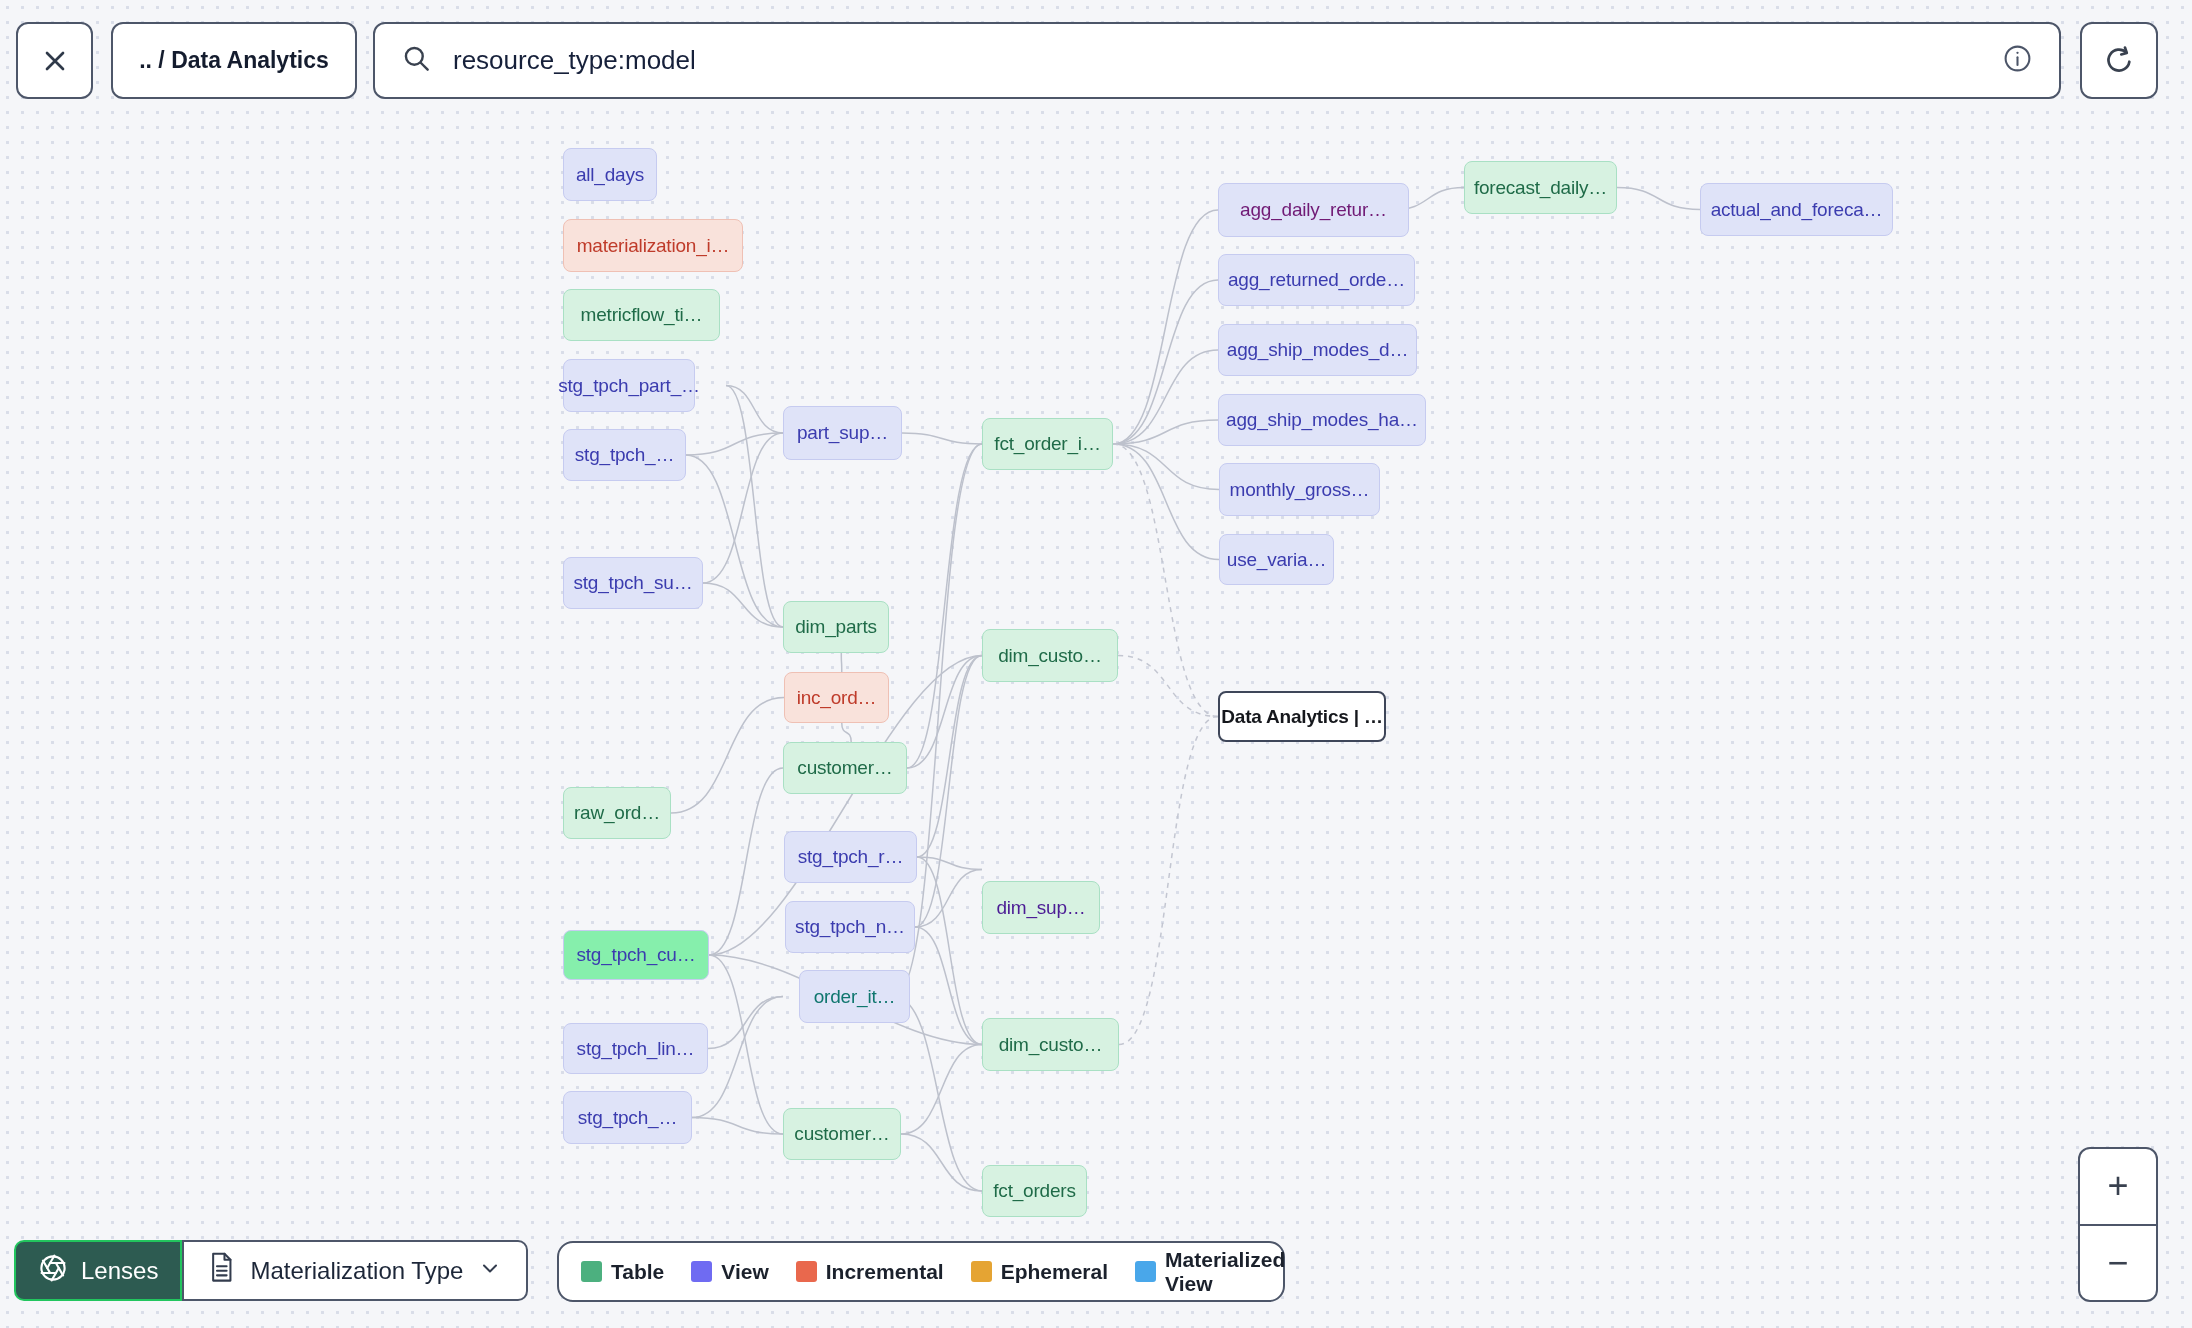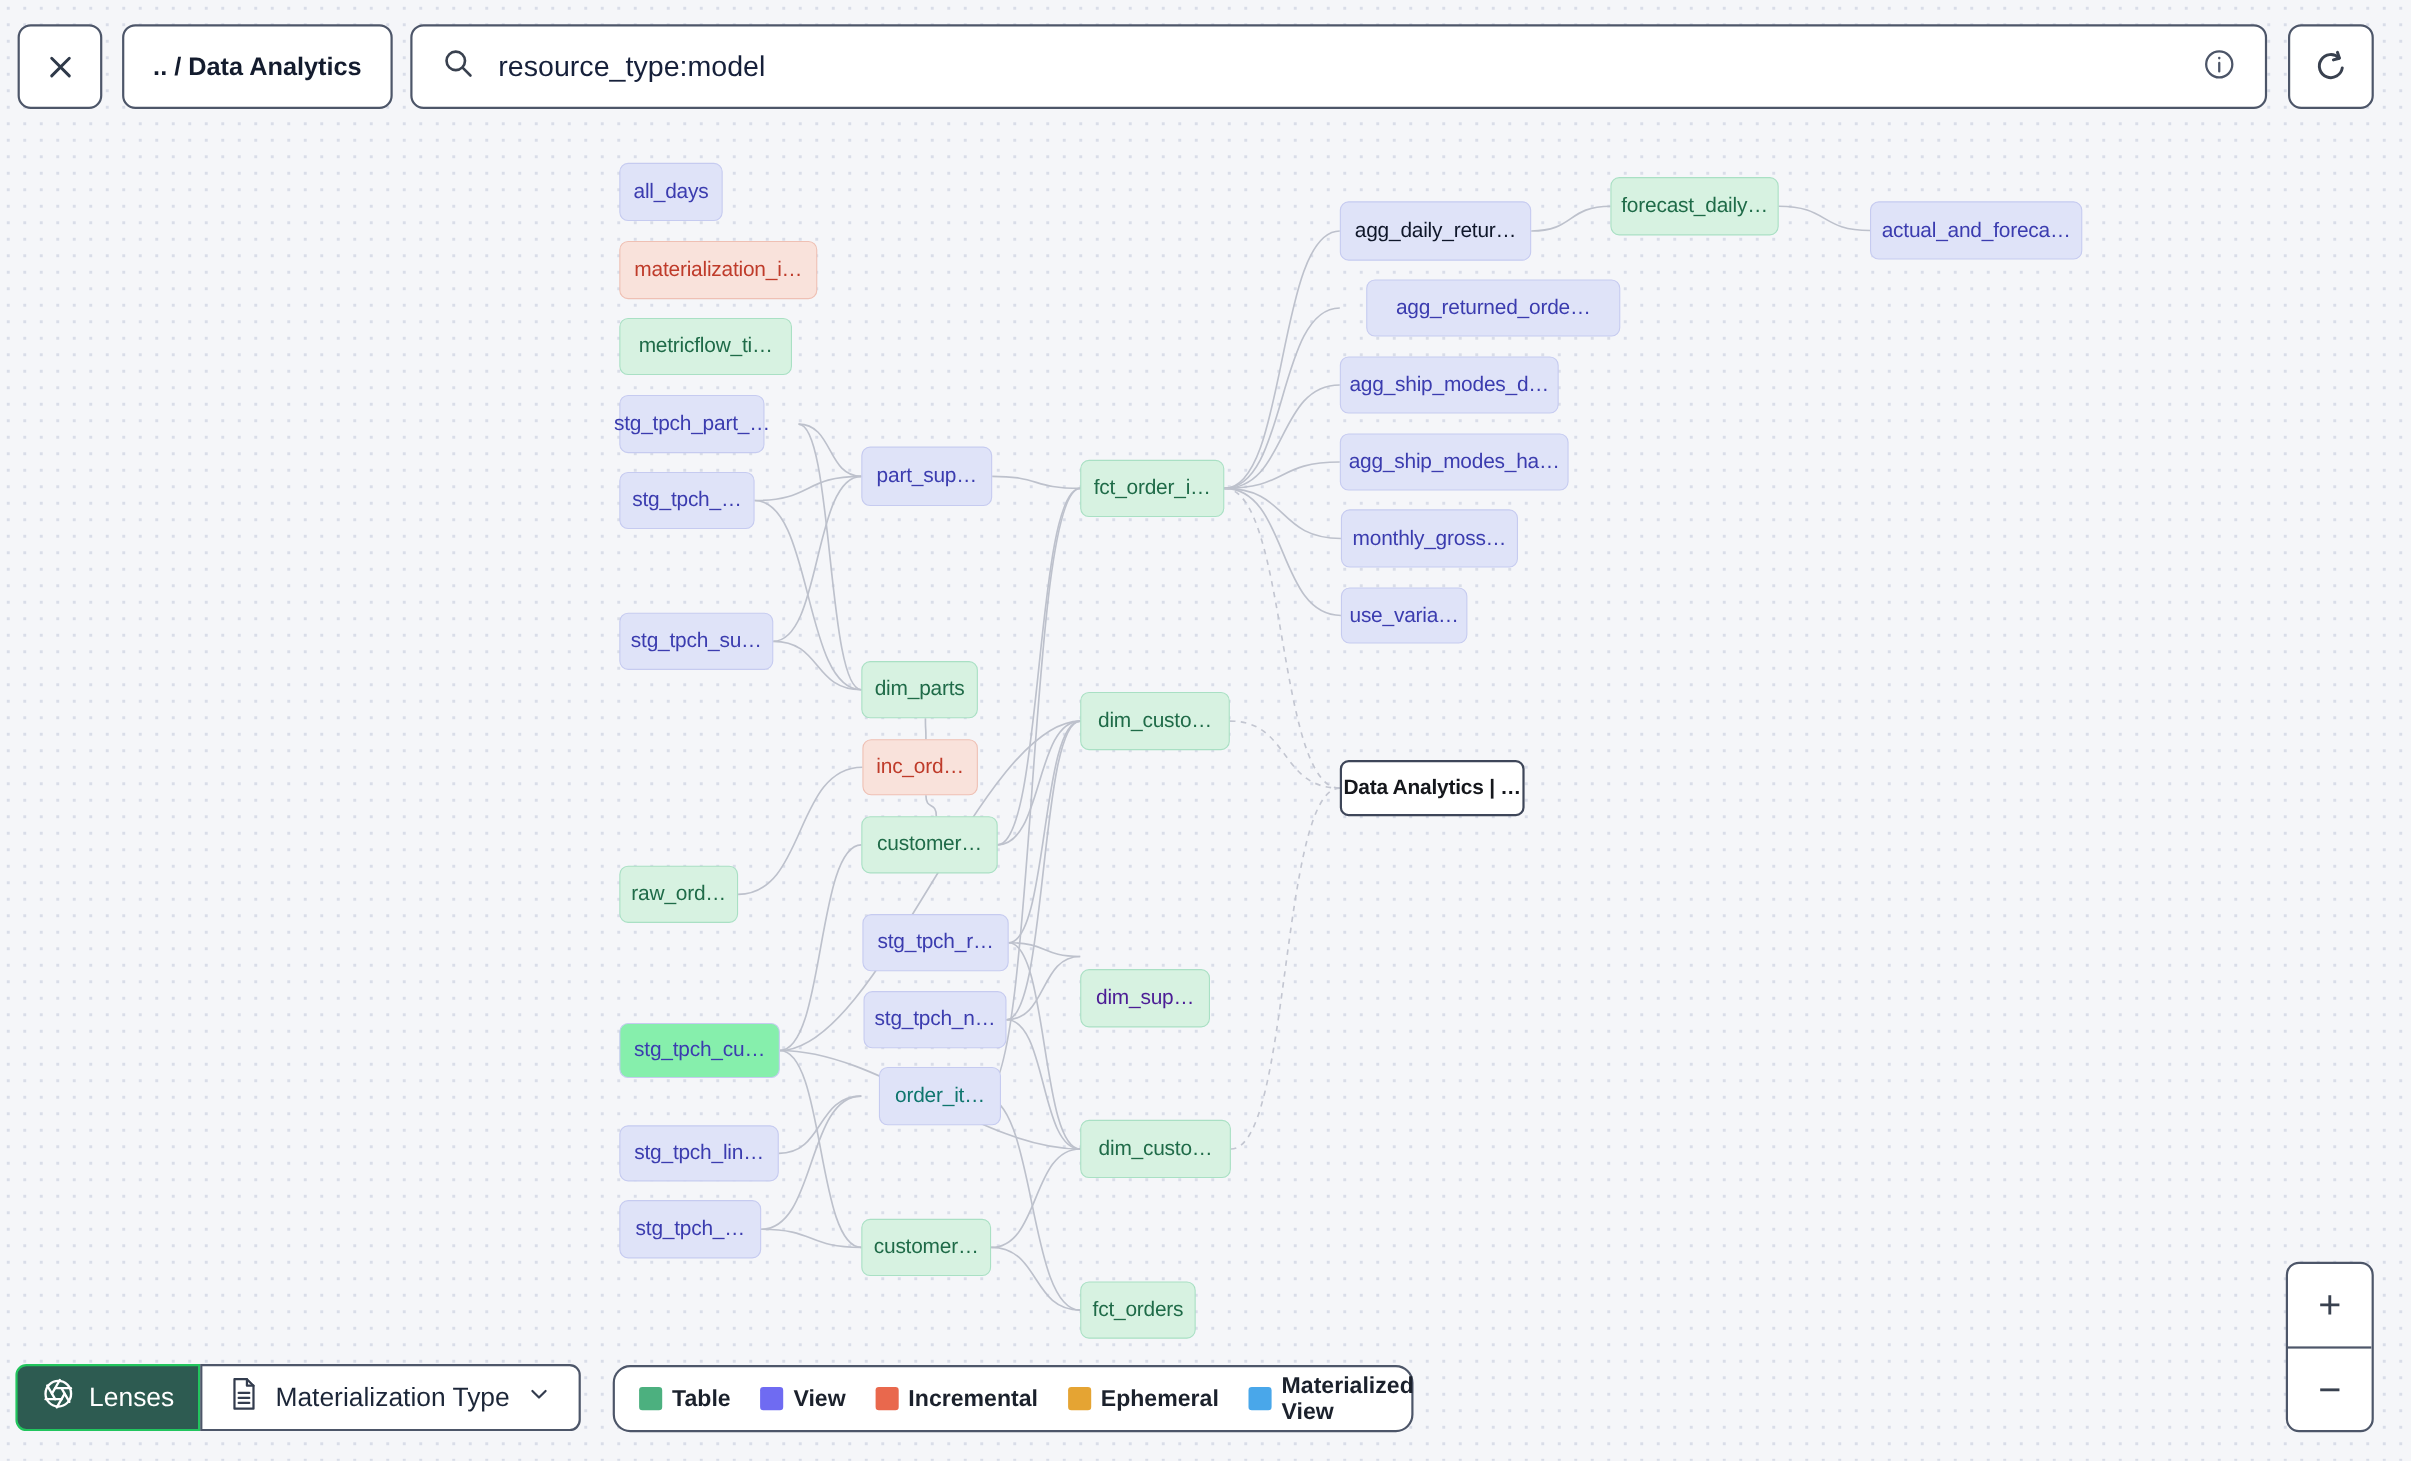--- a/index.html
+++ b/index.html
@@ -133,22 +133,22 @@
     <div class="node" style="left: 783px; top: 742px; width: 124px; height: 52px; background: rgb(215, 242, 225); border-color: rgb(169, 224, 196); color: rgb(31, 107, 72);">customer…</div>
     <div class="node" style="left: 784px; top: 831px; width: 133px; height: 52px; background: rgb(223, 227, 248); border-color: rgb(198, 203, 240); color: rgb(59, 60, 175);">stg_tpch_r…</div>
     <div class="node" style="left: 785px; top: 901px; width: 130px; height: 52px; background: rgb(223, 227, 248); border-color: rgb(198, 203, 240); color: rgb(59, 60, 175);">stg_tpch_n…</div>
     <div class="node" style="left: 783px; top: 970px; width: 111px; height: 53px; background: rgb(223, 227, 248); border-color: rgb(198, 203, 240); color: #0f766e; margin-left: 16px;">order_it…</div>
     <div class="node" style="left: 783px; top: 1108px; width: 118px; height: 52px; background: rgb(215, 242, 225); border-color: rgb(169, 224, 196); color: rgb(31, 107, 72);">customer…</div>
     <div class="node" style="left: 982px; top: 418px; width: 131px; height: 52px; background: rgb(215, 242, 225); border-color: rgb(169, 224, 196); color: rgb(31, 107, 72);">fct_order_i…</div>
     <div class="node" style="left: 982px; top: 629px; width: 136px; height: 53px; background: rgb(215, 242, 225); border-color: rgb(169, 224, 196); color: rgb(31, 107, 72);">dim_custo…</div>
     <div class="node" style="left: 982px; top: 881px; width: 118px; height: 53px; background: rgb(215, 242, 225); border-color: rgb(169, 224, 196); color: #4c1d95;">dim_sup…</div>
     <div class="node" style="left: 982px; top: 1018px; width: 137px; height: 53px; background: rgb(215, 242, 225); border-color: rgb(169, 224, 196); color: rgb(31, 107, 72);">dim_custo…</div>
     <div class="node" style="left: 982px; top: 1165px; width: 105px; height: 52px; background: rgb(215, 242, 225); border-color: rgb(169, 224, 196); color: rgb(31, 107, 72);">fct_orders</div>
-    <div class="node" style="left: 1218px; top: 183px; width: 174px; height: 54px; background: rgb(223, 227, 248); border-color: rgb(198, 203, 240); color: #0f172a;">agg_daily_retur…</div>
-    <div class="node" style="left: 1218px; top: 254px; width: 231px; height: 52px; background: rgb(223, 227, 248); border-color: rgb(198, 203, 240); color: rgb(59, 60, 175); margin-left: 24px;">agg_returned_orde…</div>
+    <div class="node" style="left: 1218px; top: 183px; width: 191px; height: 54px; background: rgb(223, 227, 248); border-color: rgb(198, 203, 240); color: #701a75;">agg_daily_retur…</div>
+    <div class="node" style="left: 1218px; top: 254px; width: 197px; height: 52px; background: rgb(223, 227, 248); border-color: rgb(198, 203, 240); color: rgb(59, 60, 175);">agg_returned_orde…</div>
     <div class="node" style="left: 1218px; top: 324px; width: 199px; height: 52px; background: rgb(223, 227, 248); border-color: rgb(198, 203, 240); color: rgb(59, 60, 175);">agg_ship_modes_d…</div>
     <div class="node" style="left: 1218px; top: 394px; width: 208px; height: 52px; background: rgb(223, 227, 248); border-color: rgb(198, 203, 240); color: rgb(59, 60, 175);">agg_ship_modes_ha…</div>
     <div class="node" style="left: 1219px; top: 463px; width: 161px; height: 53px; background: rgb(223, 227, 248); border-color: rgb(198, 203, 240); color: rgb(59, 60, 175);">monthly_gross…</div>
     <div class="node" style="left: 1219px; top: 534px; width: 115px; height: 51px; background: rgb(223, 227, 248); border-color: rgb(198, 203, 240); color: rgb(59, 60, 175);">use_varia…</div>
     <div class="node selected" style="left: 1218px; top: 691px; width: 168px; height: 51px; background: rgb(255, 255, 255); border-color: rgb(62, 70, 89); color: rgb(21, 23, 28);">Data Analytics | …</div>
     <div class="node" style="left: 1464px; top: 161px; width: 153px; height: 53px; background: rgb(215, 242, 225); border-color: rgb(169, 224, 196); color: rgb(31, 107, 72);">forecast_daily…</div>
     <div class="node" style="left: 1700px; top: 183px; width: 193px; height: 53px; background: rgb(223, 227, 248); border-color: rgb(198, 203, 240); color: rgb(59, 60, 175);">actual_and_foreca…</div>
   </div>
 
 <div class="panel close-btn icon-btn">

